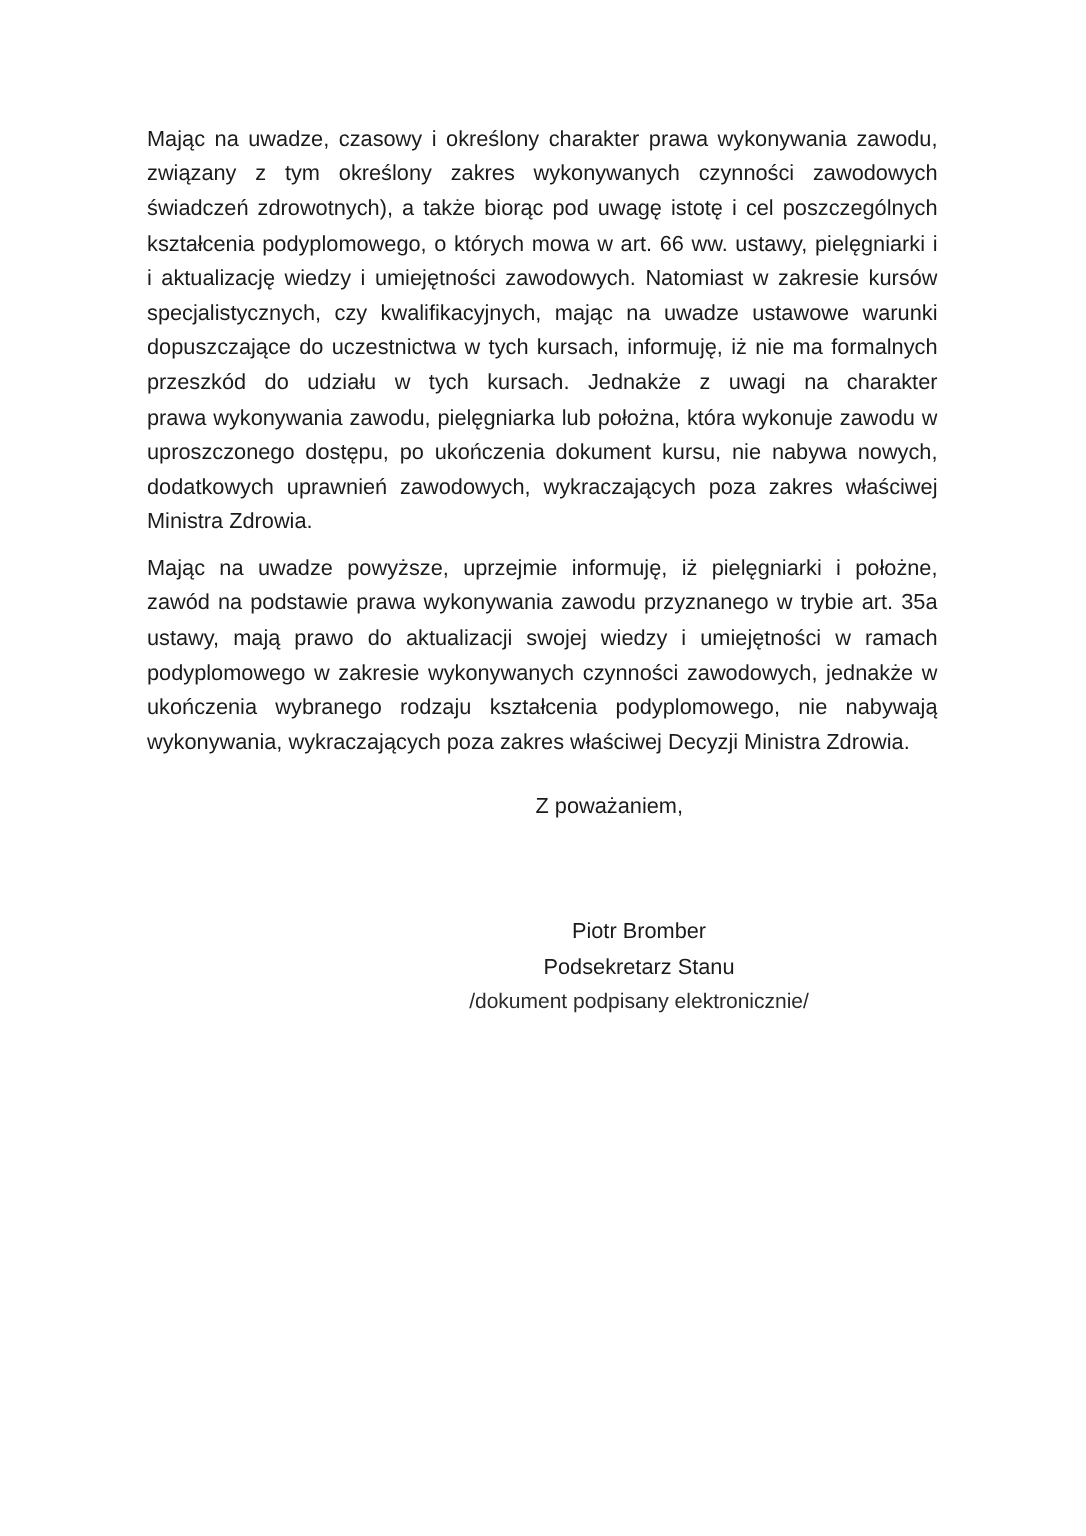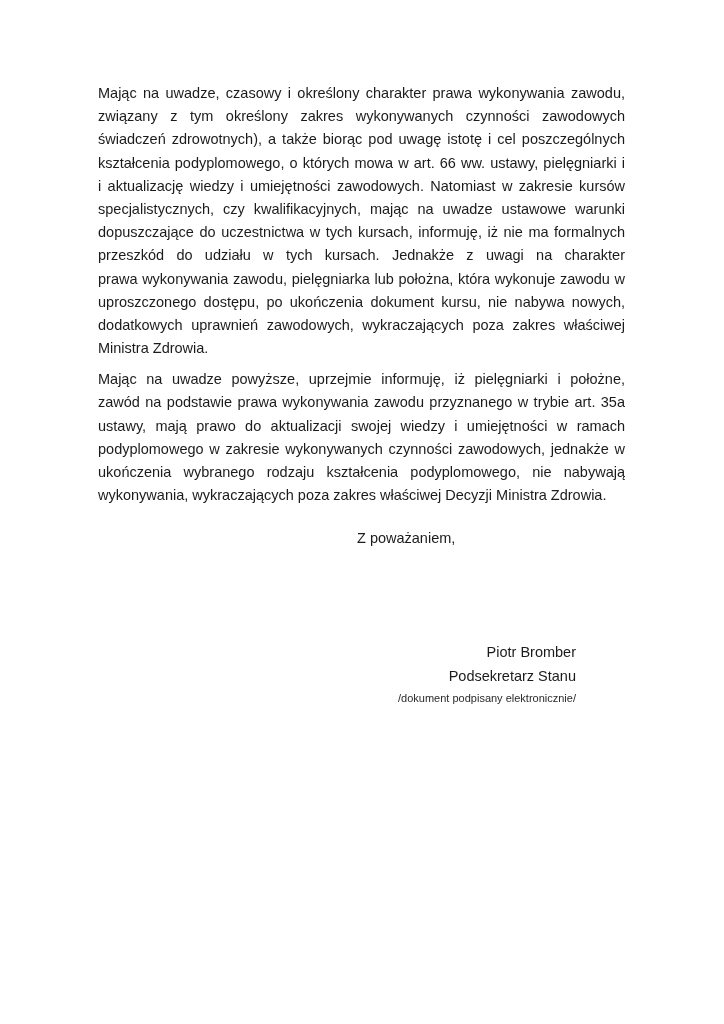--- a/index.html
+++ b/index.html
@@ -36,33 +36,33 @@
   .line.last {
     text-align: right;
     text-align-last: left;
   }
   .closing {
     margin-top: 20px;
     margin-left: 259px;
     height: 23.2px;
   }
   .signature {
-    margin-top: 89px;
+    margin-top: 58px;
     margin-left: 178px;
     width: 300px;
-    text-align: right;
+    text-align: center;
   }
   .sig-name {
     line-height: 24px;
   }
   .sig-title {
     line-height: 24px;
   }
   .sig-note {
-    font-size: 11px;
+    font-size: 14px;
     line-height: 21px;
     color: #2a2a2a;
   }
   .page-number {
     position: absolute;
     left: 0;
     right: 0;
     top: 942px;
     text-align: center;
     font-size: 14px;

